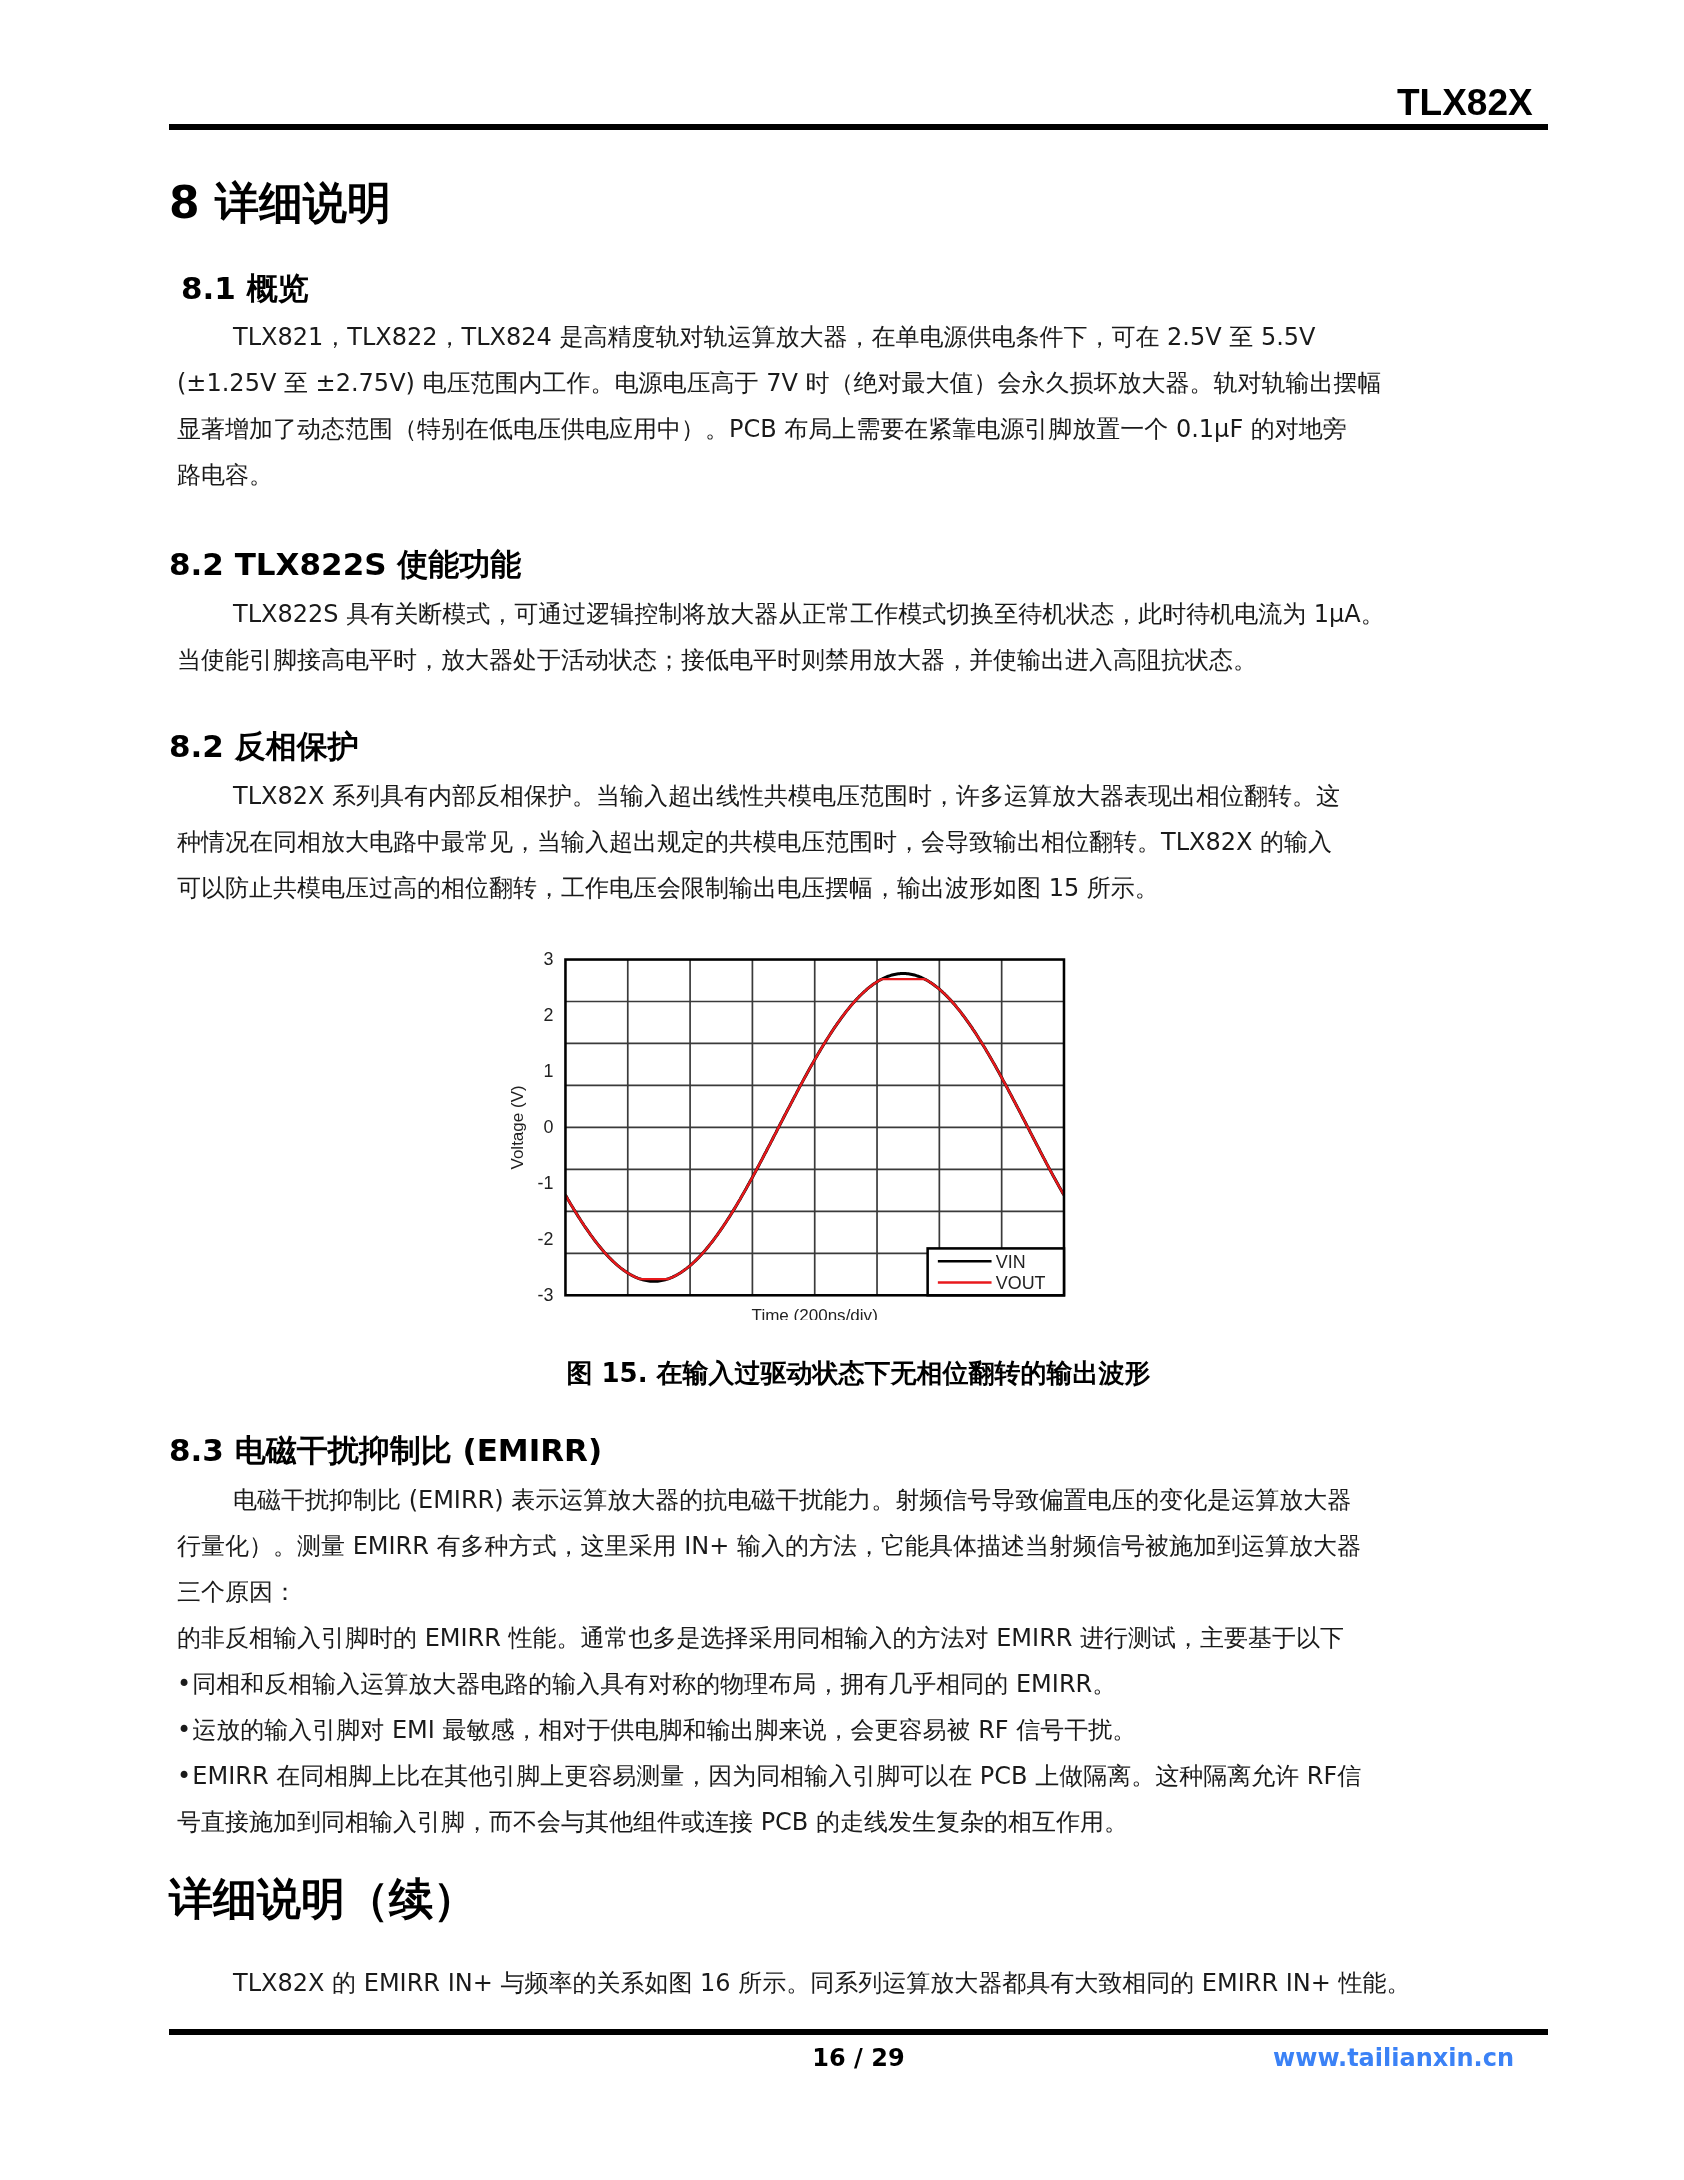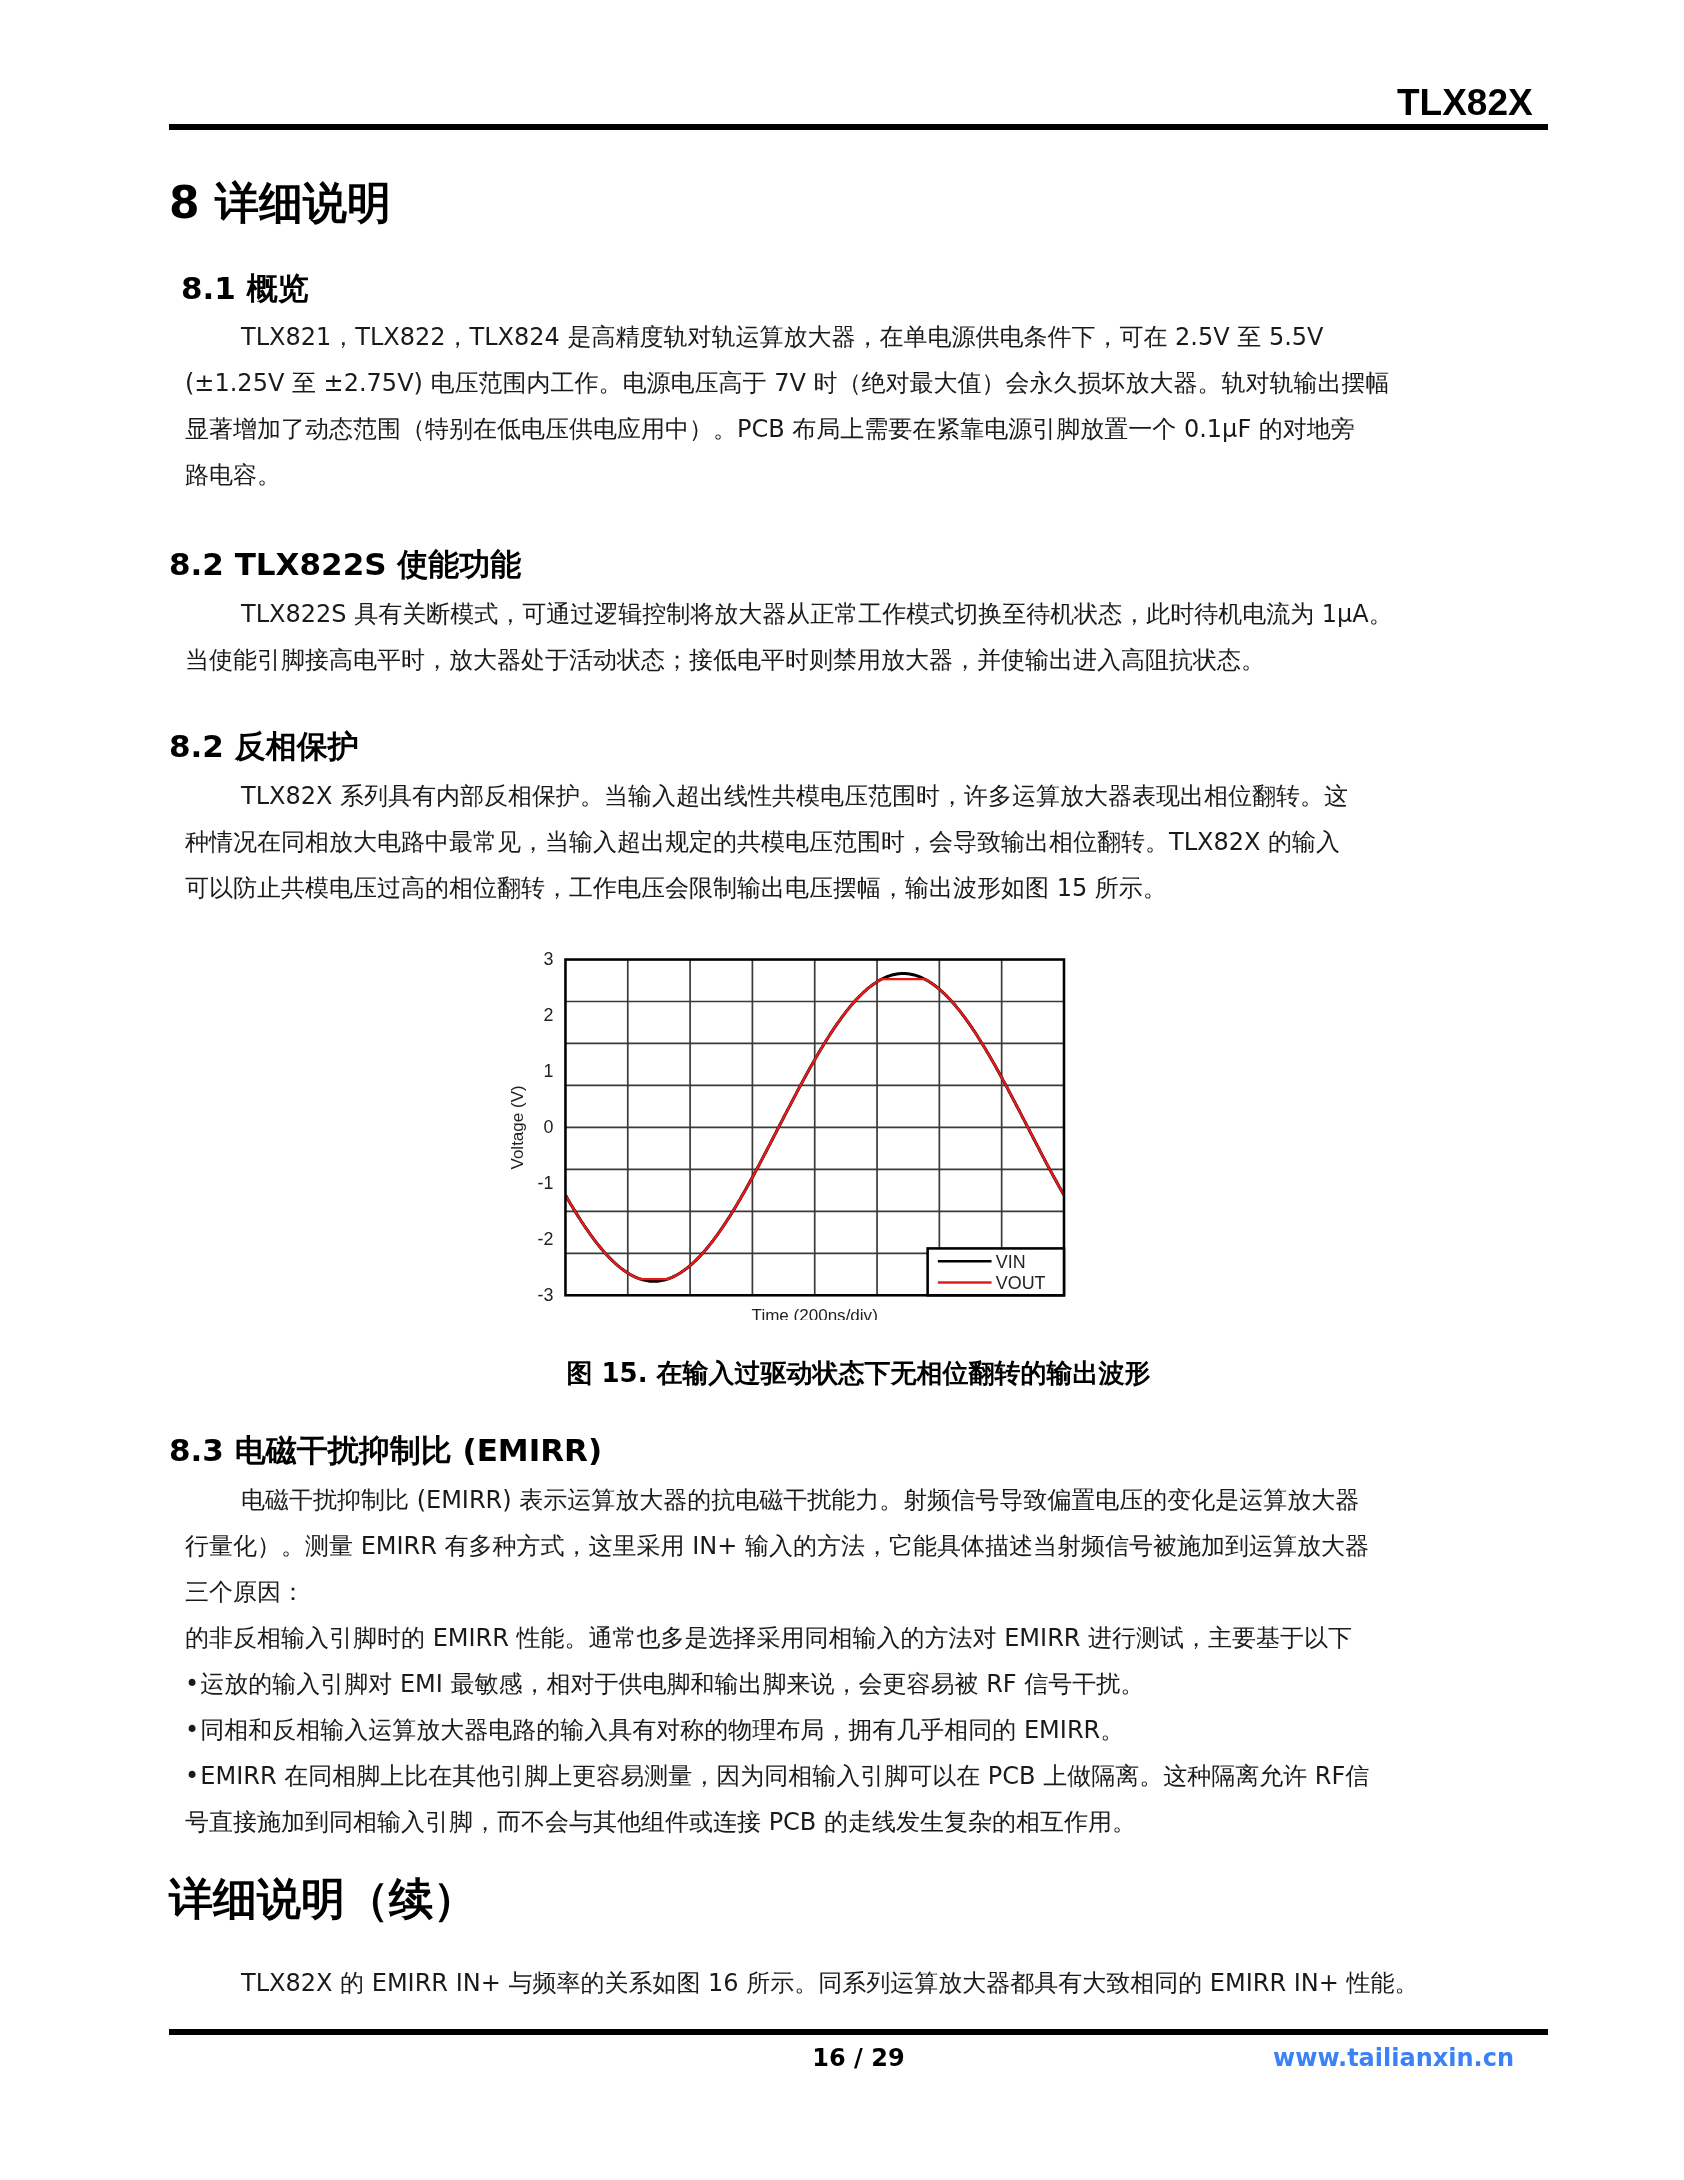--- a/index.html
+++ b/index.html
@@ -14,21 +14,21 @@
     position: absolute; right: 15.3px; top: 82px;
     font-family: "Liberation Sans", sans-serif; font-weight: bold;
     font-size: 37px; letter-spacing: 0px; color: #000;
   }
   .rule-top { position: absolute; left: 0; top: 124px; width: 1379px; height: 6px; background: #000; }
 
   .h1 { position: absolute; left: 0; font-weight: bold; font-size: 44px; color: #000; line-height: 1; white-space: nowrap; }
   .h2 { position: absolute; left: 0; font-weight: bold; font-size: 31px; color: #000; line-height: 1; white-space: nowrap; }
 
   .para {
-    position: absolute; left: 16px; width: 1350px;
+    position: absolute; left: 8px; width: 1350px;
     font-size: 24px; line-height: 46px; color: #1a1a1a;
     text-align: justify; text-align-last: left;
   }
   .para .indent { display: inline-block; width: 56px; }
   .line { display: block; white-space: nowrap; }
 
   .bullet-line { display: block; white-space: nowrap; }
   .bullet-dot { display: inline-block; width: 15.3px; text-align: left; }
 
   
@@ -128,22 +128,22 @@
   </div>
 
   <div class="fig-caption">图 15. 在输入过驱动状态下无相位翻转的输出波形</div>
 
   <div class="h2" style="top:1435px;">8.3 电磁干扰抑制比 (EMIRR)</div>
   <div class="para" style="top:1477px;">
     <span class="line"><span class="indent"></span><span>电磁干扰抑制比 (EMIRR) 表示运算放大器的抗电磁干扰能力。射频信号导致偏置电压的变化是运算放大器</span></span>
     <span class="line">行量化）。测量 EMIRR 有多种方式，这里采用 IN+ 输入的方法，它能具体描述当射频信号被施加到运算放大器</span>
     <span class="line">三个原因：</span>
     <span class="line">的非反相输入引脚时的 EMIRR 性能。通常也多是选择采用同相输入的方法对 EMIRR 进行测试，主要基于以下</span>
+    <span class="bullet-line"><span class="bullet-dot">•</span><span>同相和反相输入运算放大器电路的输入具有对称的物理布局，拥有几乎相同的 EMIRR。</span></span>
     <span class="bullet-line"><span class="bullet-dot">•</span><span>运放的输入引脚对 EMI 最敏感，相对于供电脚和输出脚来说，会更容易被 RF 信号干扰。</span></span>
-    <span class="bullet-line"><span class="bullet-dot">•</span><span>同相和反相输入运算放大器电路的输入具有对称的物理布局，拥有几乎相同的 EMIRR。</span></span>
     <span class="bullet-line"><span class="bullet-dot">•</span><span>EMIRR 在同相脚上比在其他引脚上更容易测量，因为同相输入引脚可以在 PCB 上做隔离。这种隔离允许 RF信</span></span>
     <span class="line">号直接施加到同相输入引脚，而不会与其他组件或连接 PCB 的走线发生复杂的相互作用。</span>
   </div>
 
   <div class="h1" style="top:1877px;">详细说明（续）</div>
   <div class="para" style="top:1960px;">
     <span class="line"><span class="indent"></span><span>TLX82X 的 EMIRR IN+ 与频率的关系如图 16 所示。同系列运算放大器都具有大致相同的 EMIRR IN+ 性能。</span></span>
   </div>
 
   <div class="rule-bottom"></div>

